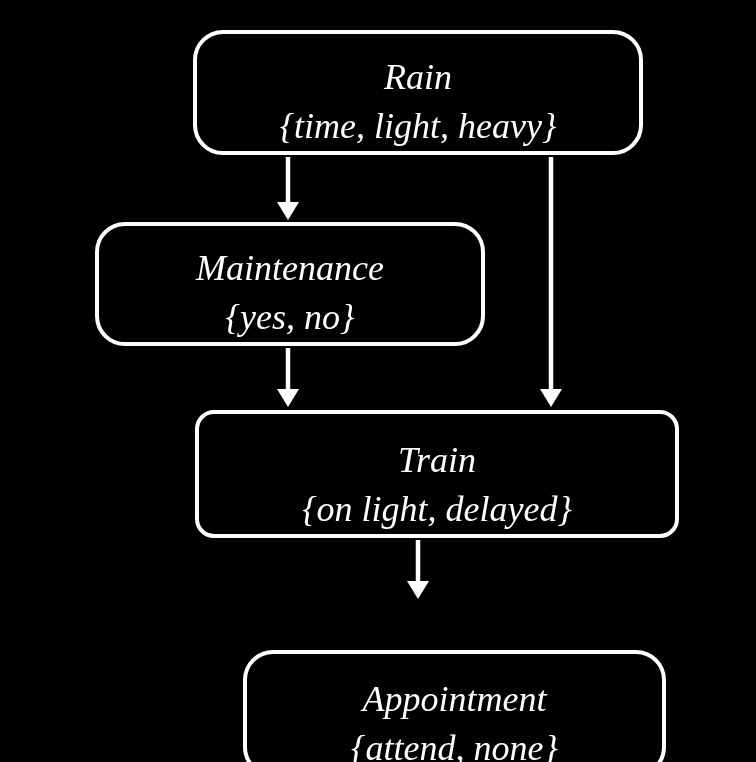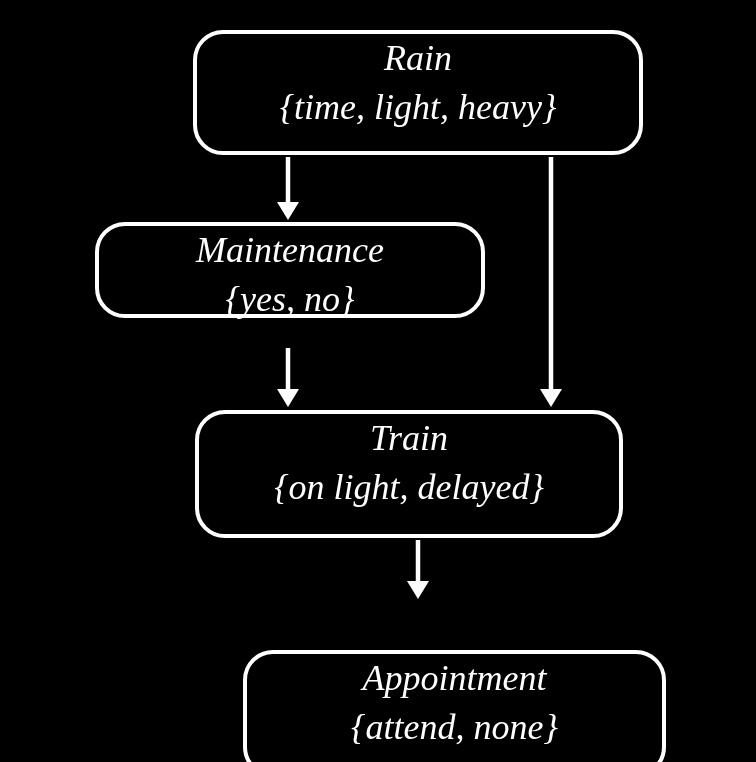--- a/index.html
+++ b/index.html
@@ -25,29 +25,29 @@
   .node {
     position: absolute;
     box-sizing: border-box;
     border: 4.5px solid #ffffff;
     border-radius: 30px;
     background: #000000;
     color: #ffffff;
     display: flex;
     flex-direction: column;
     align-items: center;
-    justify-content: flex-start;
+    justify-content: flex-end;
     text-align: center;
     font-style: italic;
     font-size: 36px;
     line-height: 49px;
   }
   .node-rain        { left: 193px; top: 30px;  width: 450px; height: 125px; }
-  .node-maintenance { left: 95px;  top: 222px; width: 390px; height: 96px; }
-  .node-train       { left: 195px; top: 410px; width: 428px; height: 128px; }
+  .node-maintenance { left: 95px;  top: 222px; width: 390px; height: 124px; }
+  .node-train       { left: 195px; top: 410px; width: 484px; height: 128px; border-radius: 19px; }
   .node-appointment { left: 243px; top: 603px; width: 423px; height: 127px; margin-top: 47px; }
   .node-label, .node-domain {
     white-space: nowrap;
   }
 </style>
 </head>
 <body>
 
 <div class="canvas">
 

